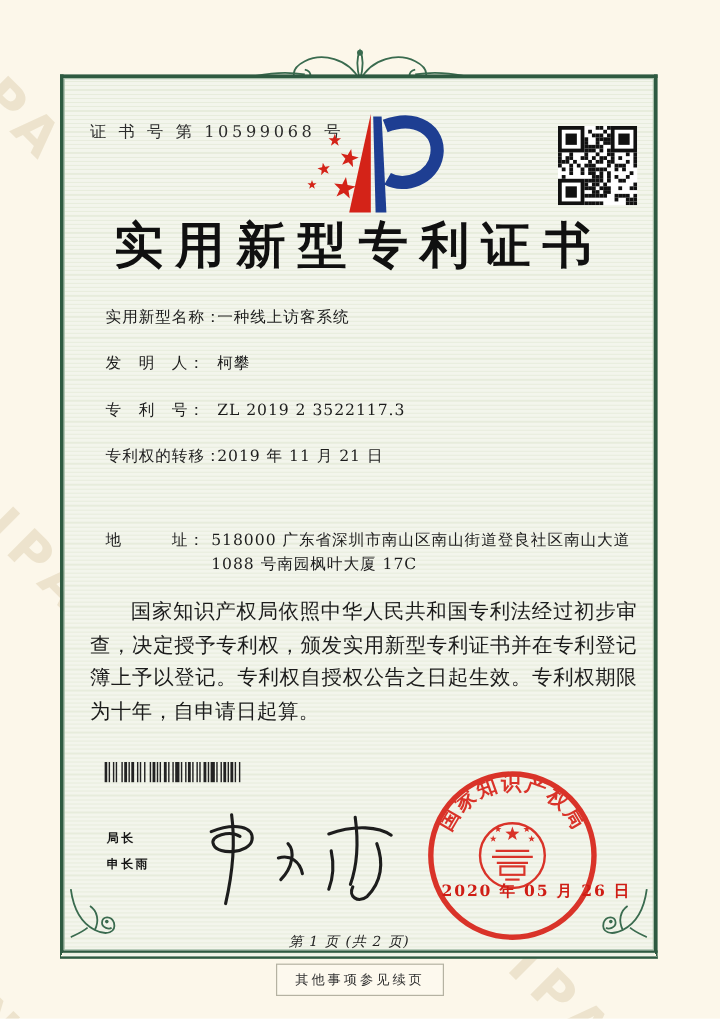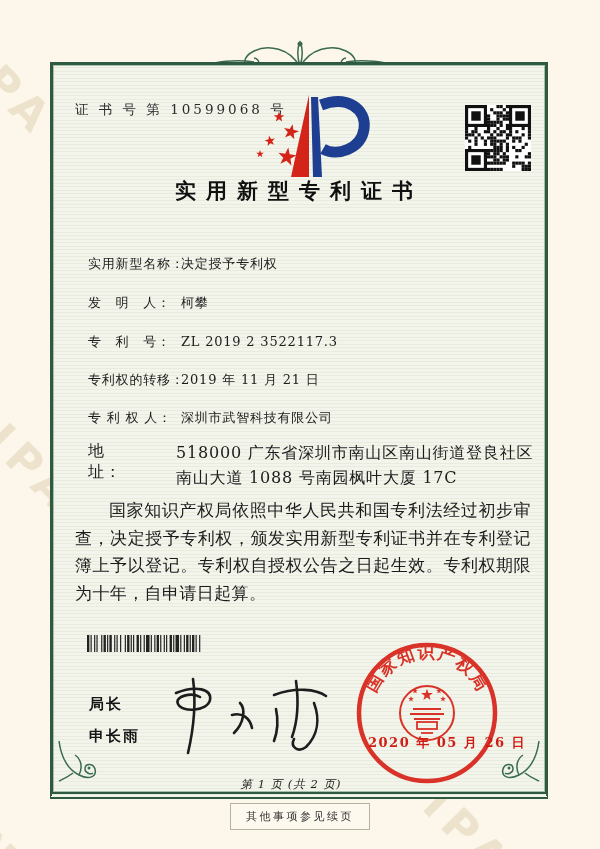--- a/index.html
+++ b/index.html
@@ -10,34 +10,34 @@
       font-size:44px;letter-spacing:9px;color:rgba(203,182,140,0.30);
       transform:rotate(45deg);transform-origin:left top;white-space:nowrap;pointer-events:none;}
   
   .frame{position:absolute;left:50px;top:62px;width:498px;height:737px;box-sizing:border-box;
          border:3px solid #2e5a41;border-bottom:7px double #2e5a41;
          background:repeating-linear-gradient(180deg,#f3f5ec 0px,#f3f5ec 2.5px,#e7ecdc 2.5px,#e7ecdc 3.5px);
          box-shadow:inset 0 0 0 1px #a7bfa9;}
   .cert-no{position:absolute;left:22px;top:36px;font-size:13.5px;letter-spacing:3px;color:#2b2b2b;}
   .logo{position:absolute;left:192px;top:26px;width:132px;height:92px;}
   .qr{position:absolute;left:412px;top:40px;width:66px;height:66px;background:#fff;}
-  .title{position:absolute;left:0;top:112px;width:100%;text-align:center;font-size:21px;
+  .title{position:absolute;left:0;top:112px;width:100%;text-align:center;font-size:41px;
          font-weight:bold;letter-spacing:10px;color:#101010;}
   .row{position:absolute;left:35px;font-size:13px;letter-spacing:0.8px;color:#1c1c1c;white-space:nowrap;}
   .row .lab{display:inline-block;width:88px;}
-  .row-addr{position:absolute;left:35px;display:flex;width:452px;font-size:16px;
+  .row-addr{position:absolute;left:35px;display:flex;width:452px;font-size:13px;
             letter-spacing:0.8px;color:#1c1c1c;}
   .row-addr .lab{flex:0 0 88px;}
   .row-addr .val{flex:1;line-height:1.55;}
   .grant2{position:absolute;left:218px;top:0;}
   .paras{position:absolute;left:22px;top:432px;width:456px;font-size:17px;line-height:1.62;
          text-align:justify;color:#1b1b1b;}
   .paras p{margin:0;text-indent:2em;letter-spacing:0.4px;}
   .barcode{position:absolute;left:34px;top:570px;width:162px;height:17px;}
-  .signer{position:absolute;left:36px;top:624px;font-size:15px;font-weight:bold;
+  .signer{position:absolute;left:36px;top:624px;font-size:10px;font-weight:bold;
           line-height:2.1;color:#161616;letter-spacing:2px;}
   .signature{position:absolute;left:95px;top:608px;width:215px;height:88px;}
   .seal{position:absolute;left:300px;top:574px;width:148px;height:148px;opacity:0.93;}
   .seal-date{position:absolute;left:315px;top:669px;font-size:13px;font-weight:bold;
              color:#cf1d15;letter-spacing:1.5px;white-space:nowrap;}
   .page-info{position:absolute;left:118px;top:712px;width:240px;text-align:center;
              font-size:11.5px;color:#222;letter-spacing:1px;font-style:italic;}
   .corner{position:absolute;bottom:8px;width:46px;height:46px;}
   .corner.br{right:3px;}
   .corner.bl{left:3px;transform:scaleX(-1);}
@@ -245,37 +245,33 @@
         <rect x="50.285714285714285" y="6.285714285714286" width="9.428571428571429" height="9.428571428571429" fill="#111"></rect>
         <rect x="0" y="44" width="22" height="22" fill="#111"></rect>
         <rect x="3.142857142857143" y="47.14285714285714" width="15.714285714285714" height="15.714285714285714" fill="#fff"></rect>
         <rect x="6.285714285714286" y="50.285714285714285" width="9.428571428571429" height="9.428571428571429" fill="#111"></rect>
       </svg>
 
     <div class="title">实用新型专利证书</div>
 
     <div class="row" style="top:190px">
       <span class="lab">实用新型名称：</span>
-      <span class="val">决定授予专利权</span>
+      <span class="val">一种线上访客系统</span>
     </div>
     <div class="row" style="top:229px">
       <span class="lab">发　明　人：</span>
       <span class="val">柯攀</span>
     </div>
     <div class="row" style="top:268px">
       <span class="lab">专　利　号：</span>
       <span class="val">ZL 2019 2 3522117.3</span>
     </div>
     <div class="row" style="top:306px">
       <span class="lab">专利权的转移：</span>
       <span class="val">2019 年 11 月 21 日</span>
-    </div>
-    <div class="row" style="top:344px">
-      <span class="lab">专 利 权 人：</span>
-      <span class="val">深圳市武智科技有限公司</span>
     </div>
     <div class="row-addr" style="top:376px">
       <span class="lab">地　　　址：</span>
       <span class="val">518000 广东省深圳市南山区南山街道登良社区南山大道 1088 号南园枫叶大厦 17C</span>
     </div>
 
     <div class="paras">
       <p>国家知识产权局依照中华人民共和国专利法经过初步审查，决定授予专利权，颁发实用新型专利证书并在专利登记簿上予以登记。专利权自授权公告之日起生效。专利权期限为十年，自申请日起算。</p>
     </div>
 

